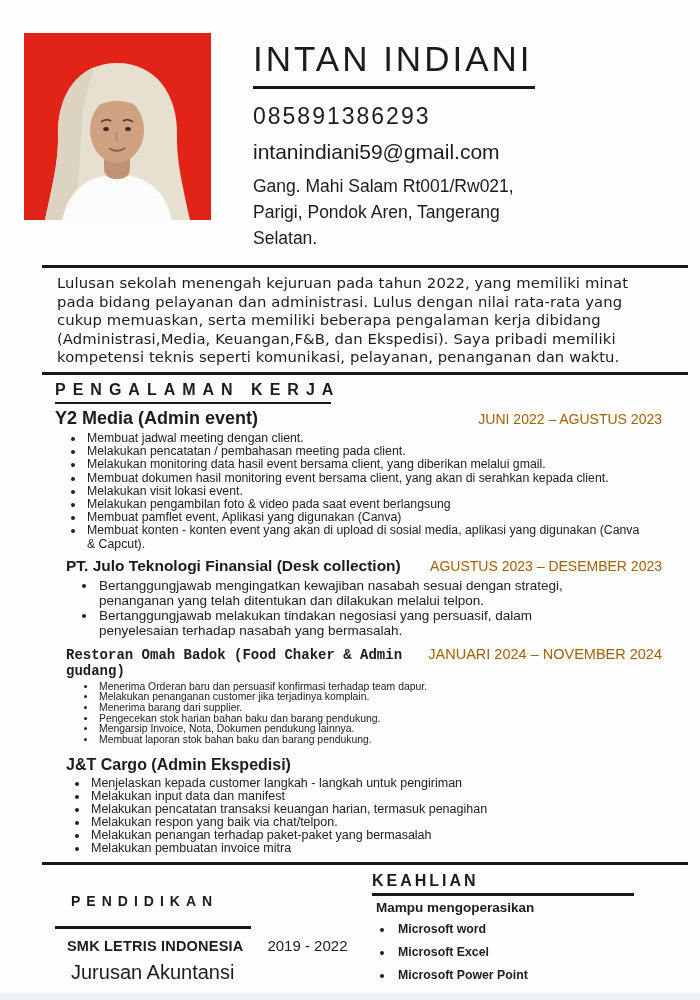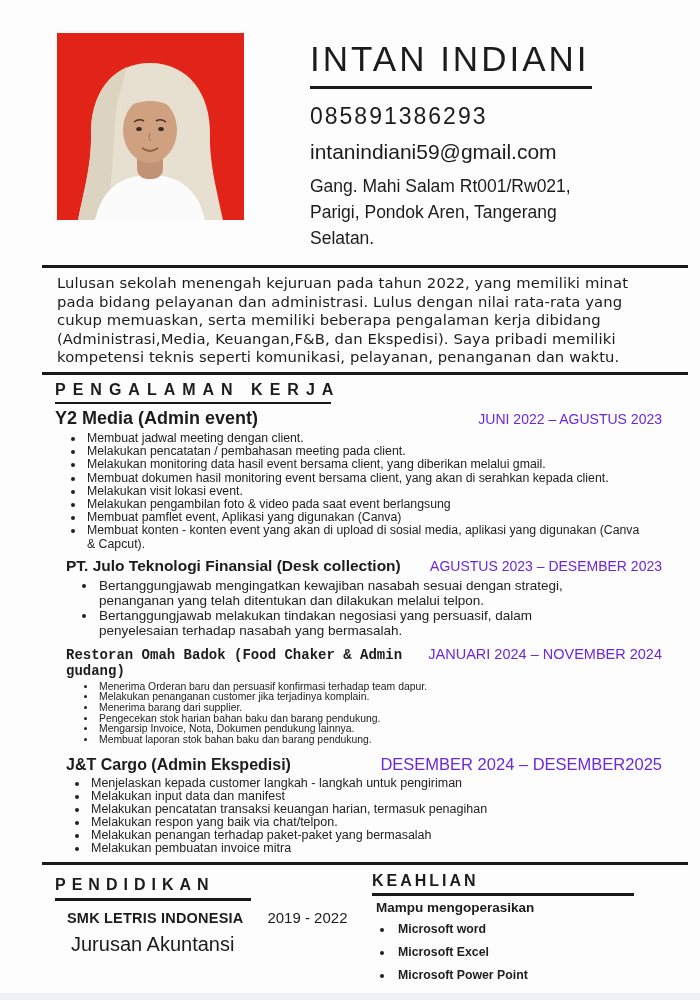--- a/index.html
+++ b/index.html
@@ -2,21 +2,21 @@
 <html style="--photo_bg: #e22318; --rule: #191919; --bottom_strip: #edf0f4;"><head>
 <meta charset="utf-8">
 <style>
   html,body{margin:0;padding:0;background:#ffffff;}
   .page{
     position:relative;width:700px;height:1000px;margin:0 auto;
     background:#fdfdfd;color:#1c1c1c;overflow:hidden;
     font-family:"Liberation Sans",sans-serif;
   }
   
-  .header{display:flex;padding:33px 30px 0 57px;gap:66px;}
+  .header{display:flex;padding:33px 30px 0 24px;gap:42px;}
   .photo{width:187px;height:187px;flex:none;}
   .contact{padding-top:6px;min-width:0;}
   .name{font-size:35px;font-weight:400;letter-spacing:3px;margin:0;line-height:40px;white-space:nowrap;}
   .name-rule{height:3px;background:var(--rule,#191919);width:282px;margin:7px 0 14px;}
   .phone{font-size:23px;letter-spacing:2px;margin-bottom:10px;}
   .email{font-size:21px;margin-bottom:9px;}
   .address div{font-size:17.5px;line-height:26px;}
   
   .rule{border:none;height:3px;background:var(--rule,#191919);margin:14px 12px 0 42px;}
   .rule.r2{margin-top:5px;}
@@ -25,21 +25,21 @@
   .summary{
     margin:6px 38px 5px 57px;font-family:"DejaVu Sans",sans-serif;
     font-size:14.8px;line-height:18.5px;letter-spacing:0.1px;
   }
   
   .experience{padding:0 38px 0 55px;}
   .sec-title{font-size:16px;font-weight:600;letter-spacing:7px;margin:6px 0 0 0;line-height:18px;}
   .exp-underline{height:2.5px;background:var(--rule,#191919);width:276px;margin:3px 0 4px;}
   .job-head{display:flex;justify-content:space-between;align-items:baseline;gap:2px;}
   .job-title{margin:0;font-weight:700;}
-  .job-date{color:#6d28d9;white-space:nowrap;}
+  .job-date{color:#a16207;white-space:nowrap;}
   .bullets{margin:3px 0 0 0;padding-left:30px;color:#222;}
   .bullets li{padding-left:2px;}
   .j1 .job-title{font-size:18px;line-height:21px;}
   .j1 .job-date{font-size:14px;}
   .j1 .bullets{font-size:12.3px;line-height:13.2px;max-width:560px;}
   .j2{margin-top:6px;}
   .j2 .job-head,.j3 .job-head,.j4 .job-head{padding-left:11px;}
   .j2 .job-title{font-size:15.5px;line-height:18px;}
   .j2 .job-date{font-size:14px;}
   .j2 .bullets{font-size:13.5px;line-height:15px;max-width:470px;padding-left:42px;}
@@ -47,21 +47,21 @@
   .j3 .job-title{font-size:14px;line-height:16px;font-family:Liberation Mono, monospace;}
   .j3 .job-date{font-size:14.5px;}
   .j3 .bullets{font-size:10.4px;line-height:10.6px;padding-left:42px;}
   .j4{margin-top:10px;}
   .j4 .job-title{font-size:16px;line-height:19px;}
   .j4 .job-date{font-size:16.5px;}
   .j4 .bullets{font-size:12.5px;line-height:13px;padding-left:34px;}
   
   .bottom{display:flex;padding:7px 35px 0 55px;gap:22px;}
   .edu-col{width:295px;flex:none;padding-top:4px;}
-  .edu-title{font-size:16px;font-weight:600;letter-spacing:6px;margin:0;line-height:18px;}
+  .edu-title{font-size:14px;font-weight:600;letter-spacing:6px;margin:16px;line-height:18px;}
   .edu-underline{height:2.5px;background:var(--rule,#191919);width:196px;margin:4px 0 8px;}
   .edu-row{display:flex;gap:24px;align-items:flex-end;padding-left:12px;}
   .school{font-size:14.5px;font-weight:700;letter-spacing:0.2px;}
   .years{font-size:15px;}
   .major{font-size:20px;margin-top:7px;padding-left:16px;}
   .skills-col{flex:1;min-width:0;max-width:300px;}
   .skills-title{font-size:16px;font-weight:600;letter-spacing:3px;margin:0;line-height:18px;}
   .skills-underline{height:2.5px;background:var(--rule,#191919);width:262px;margin:3px 0 4px;}
   .skills-intro{font-size:13.5px;font-weight:600;margin:0 0 7px 4px;}
   .skills-list{margin:0;padding-left:22px;color:#1e1e1e;}
@@ -160,21 +160,20 @@
           <li class="bullet">Menerima barang dari supplier.</li>
           <li class="bullet">Pengecekan stok harian bahan baku dan barang pendukung.</li>
           <li class="bullet">Mengarsip Invoice, Nota, Dokumen pendukung lainnya.</li>
           <li class="bullet">Membuat laporan stok bahan baku dan barang pendukung.</li>
         </ul>
     </article>
 
     <article class="job j4">
       <div class="job-head">
         <h3 class="job-title">J&amp;T Cargo (Admin Ekspedisi)</h3>
-        <span class="job-date">DESEMBER 2024 – DESEMBER2025</span>
       </div>
       <ul class="bullets">
 
       <li class="bullet">Menjelaskan kepada customer langkah - langkah untuk pengiriman</li>
           <li class="bullet">Melakukan input data dan manifest</li>
           <li class="bullet">Melakukan pencatatan transaksi keuangan harian, termasuk penagihan</li>
           <li class="bullet">Melakukan respon yang baik via chat/telpon.</li>
           <li class="bullet">Melakukan penangan terhadap paket-paket yang bermasalah</li>
           <li class="bullet">Melakukan pembuatan invoice mitra</li>
         </ul>

